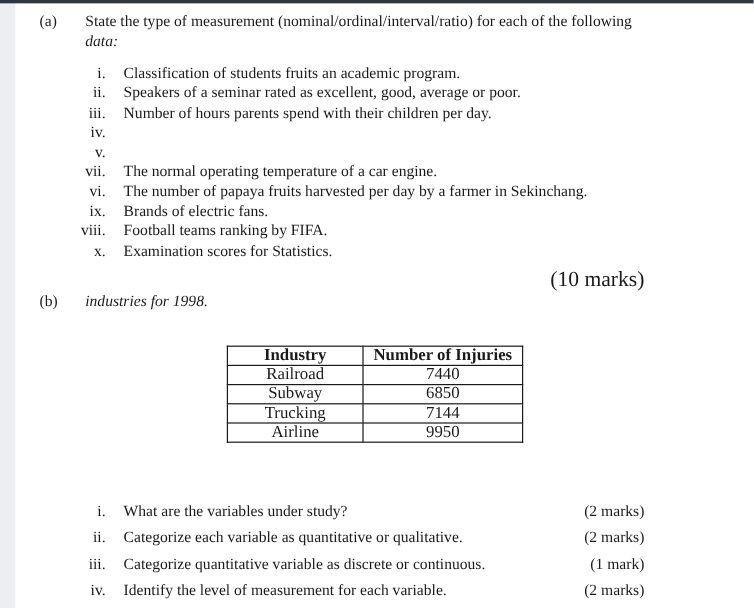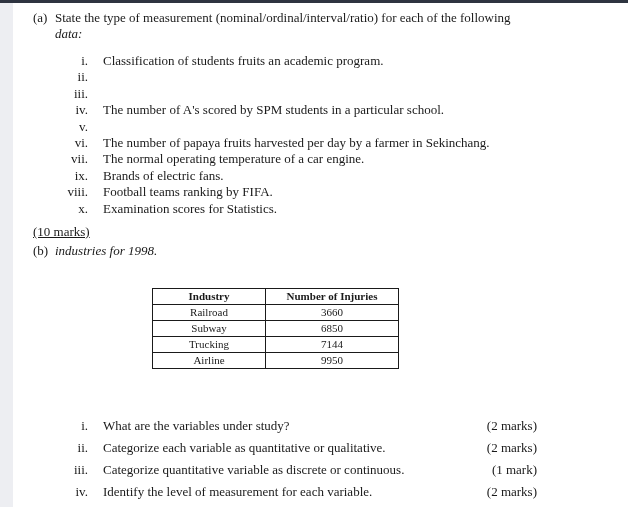--- a/index.html
+++ b/index.html
@@ -56,21 +56,21 @@
     line-height: 16.4px;
   }
   .qblock .qlabel {
     position: absolute;
     left: 0;
     top: 0;
     width: 22px;
     text-align: left;
   }
   .qblock .qbody {
-    margin-left: 22px;
+    margin-left: 38px;
     text-align: justify;
     text-justify: inter-word;
   }
   
   .qblock .qbody > .lastline {
     display: block;
     text-align: left;
     font-style: italic;
   }
 
@@ -101,36 +101,36 @@
     position: absolute;
     right: 0;
     text-align: center;
   }
 
   
   .marksline {
     position: absolute;
     left: 20px;
     width: 504px;
-    font-size: 13.0px;
+    font-size: 18px;
     line-height: 16.4px;
-    text-align: left;
-    text-decoration: underline;
+    text-align: right;
   }
 
   
   #injuries-table-wrap {
     position: absolute;
     left: 139px;                
     top: 285px;
   }
   table.injuries {
     border-collapse: collapse;
-    font-size: 11px;
+    font-size: 14px;
     table-layout: fixed;
+    margin-left: 37px;
   }
   table.injuries th,
   table.injuries td {
     border: 1px solid #1a1a1a;
     height: 15px;
     line-height: 15px;
     padding: 0 4px;
     text-align: center;
     vertical-align: middle;
     font-weight: normal;
@@ -158,38 +158,39 @@
       </div>
     </div>
 
     <div class="romanlist" style="top:50px;">
       <div class="romanitem">
         <span class="rnum">i.</span>
         <span class="rtext">Classification of students fruits an academic program.</span>
       </div>
       <div class="romanitem">
         <span class="rnum">ii.</span>
+        <span class="rtext">Speakers of a seminar rated as excellent, good, average or poor.</span>
       </div>
       <div class="romanitem">
         <span class="rnum">iii.</span>
+        <span class="rtext">Number of hours parents spend with their children per day.</span>
       </div>
       <div class="romanitem">
         <span class="rnum">iv.</span>
-        <span class="rtext">The number of A's scored by SPM students in a particular school.</span>
       </div>
       <div class="romanitem">
         <span class="rnum">v.</span>
+      </div>
+      <div class="romanitem">
+        <span class="rnum">vii.</span>
+        <span class="rtext">The normal operating temperature of a car engine.</span>
       </div>
       <div class="romanitem">
         <span class="rnum">vi.</span>
         <span class="rtext">The number of papaya fruits harvested per day by a farmer in Sekinchang.</span>
-      </div>
-      <div class="romanitem">
-        <span class="rnum">vii.</span>
-        <span class="rtext">The normal operating temperature of a car engine.</span>
       </div>
       <div class="romanitem">
         <span class="rnum">ix.</span>
         <span class="rtext">Brands of electric fans.</span>
       </div>
       <div class="romanitem">
         <span class="rnum">viii.</span>
         <span class="rtext">Football teams ranking by FIFA.</span>
       </div>
       <div class="romanitem">
@@ -215,21 +216,21 @@
         </colgroup>
         <thead>
           <tr>
             <th>Industry</th>
             <th>Number of Injuries</th>
           </tr>
         </thead>
         <tbody>
           <tr>
             <td>Railroad</td>
-            <td>3660</td>
+            <td>7440</td>
           </tr>
           <tr>
             <td>Subway</td>
             <td>6850</td>
           </tr>
           <tr>
             <td>Trucking</td>
             <td>7144</td>
           </tr>
           <tr>

